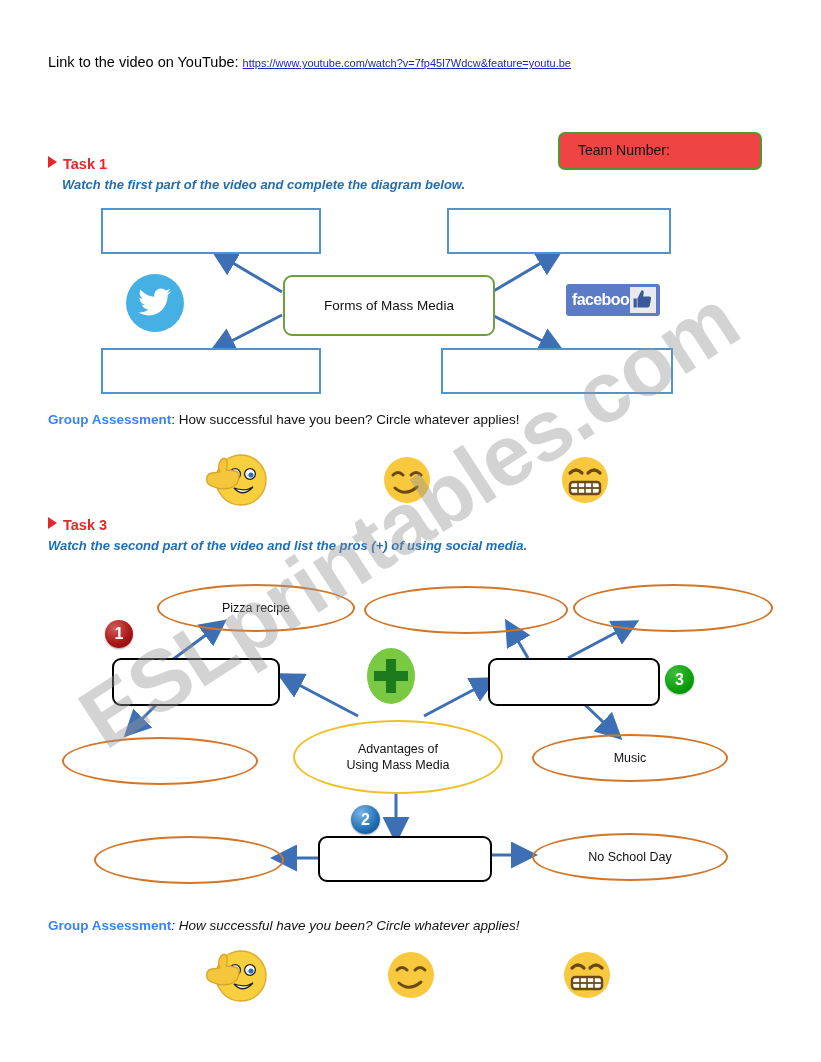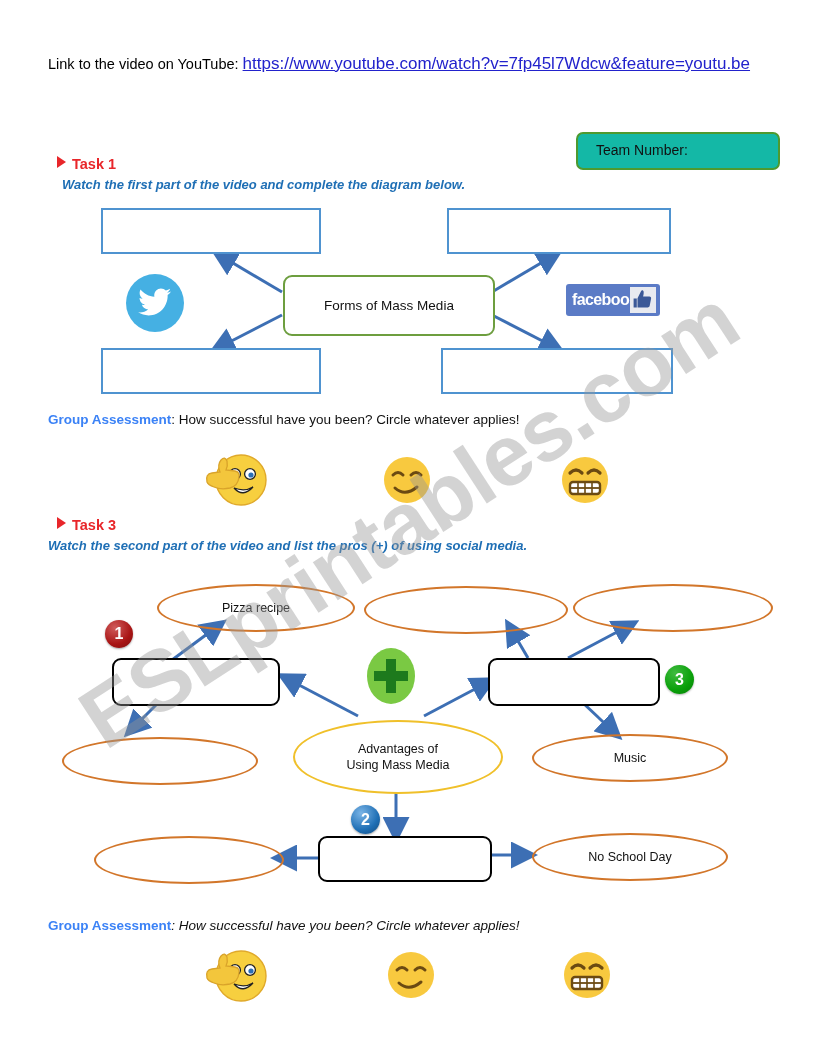--- a/index.html
+++ b/index.html
@@ -51,33 +51,32 @@
     left: 48px;
     top: 54px;
     font-size: 14.5px;
     white-space: nowrap;
     z-index: 20;
   }
   .link-row .lbl { color: #000; }
   .link-row .url {
     color: #2222cc;
     text-decoration: underline;
-    font-size: 17px;
+    font-size: 11px;
     cursor: pointer;
   }
 
   
   .task-head {
     position: absolute;
     font-size: 14.5px;
     font-weight: bold;
     color: #e8262a;
     z-index: 20;
     white-space: nowrap;
-    margin-left: 9px;
   }
   .task-head .tri {
     display: inline-block;
     width: 0; height: 0;
     border-left: 9px solid #e8262a;
     border-top: 6px solid transparent;
     border-bottom: 6px solid transparent;
     margin-right: 6px;
     vertical-align: 1px;
   }
@@ -87,27 +86,27 @@
     font-style: italic;
     font-weight: bold;
     color: #1f6fb5;
     z-index: 20;
     white-space: nowrap;
   }
 
   
   #team-box {
     position: absolute;
-    left: 576px;
+    left: 558px;
     top: 132px;
     width: 200px;
     height: 34px;
     border: 2px solid #4e9a2f;
     border-radius: 7px;
-    background: #14b8a6;
+    background: #ef4444;
     z-index: 20;
   }
   #team-box span {
     position: absolute;
     left: 18px;
     top: 8px;
     font-size: 14px;
     color: #111;
   }
 

